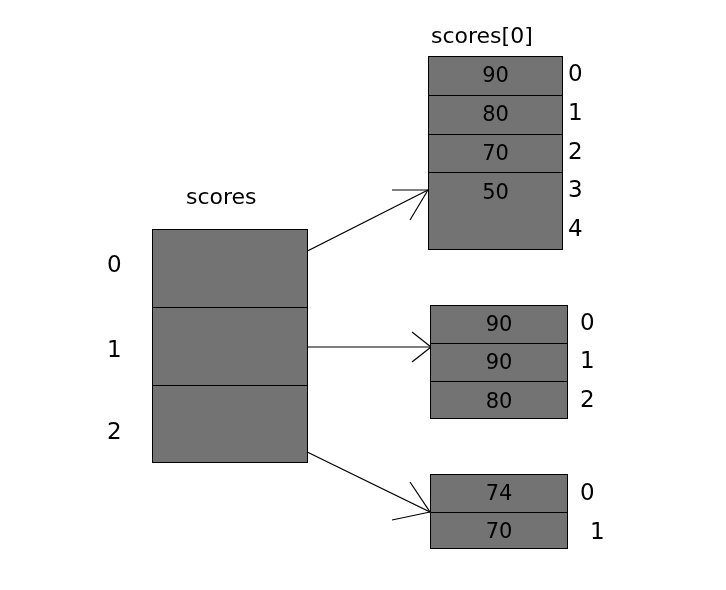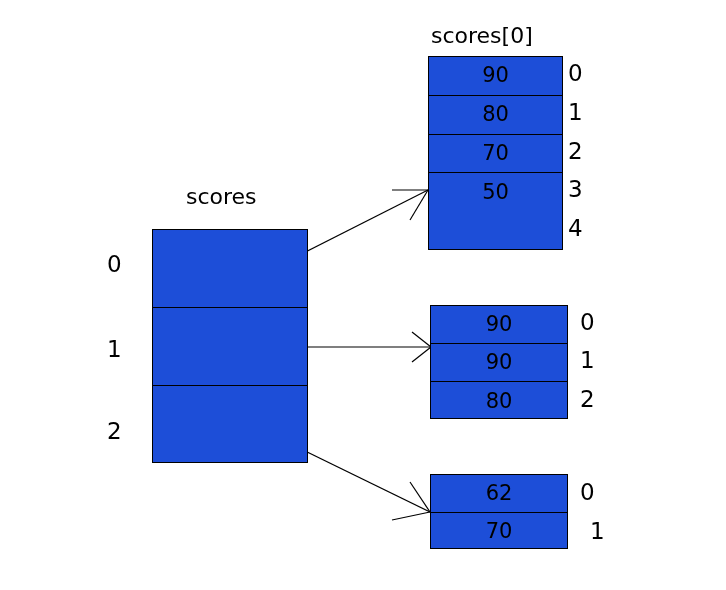--- a/index.html
+++ b/index.html
@@ -23,21 +23,21 @@
     width: 726px;
     height: 590px;
     pointer-events: none;
   }
 
   
   .array-box {
     position: absolute;
     border: 1px solid #000000;
     box-sizing: border-box;
-    background: #1d4ed8;
+    background: #737373;
   }
   .cell {
     box-sizing: border-box;
     border-bottom: 1px solid #000000;
     display: flex;
     align-items: center;
     justify-content: center;
     font-size: 21px;
     line-height: 1;
     color: #000000;
@@ -173,20 +173,20 @@
     <div class="cell">90</div>
     <div class="cell">80</div>
   </div>
 
   <div class="idx" style="left:580px; top:311px;">0</div>
   <div class="idx" style="left:580px; top:349px;">1</div>
   <div class="idx" style="left:580px; top:388px;">2</div>
 
 
   <div class="array-box" id="scores2-box">
-    <div class="cell">62</div>
+    <div class="cell">74</div>
     <div class="cell">70</div>
   </div>
 
   <div class="idx" style="left:580px; top:481px;">0</div>
   <div class="idx" style="left:590px; top:520px;">1</div>
 
 </div>
 
 </body></html>

